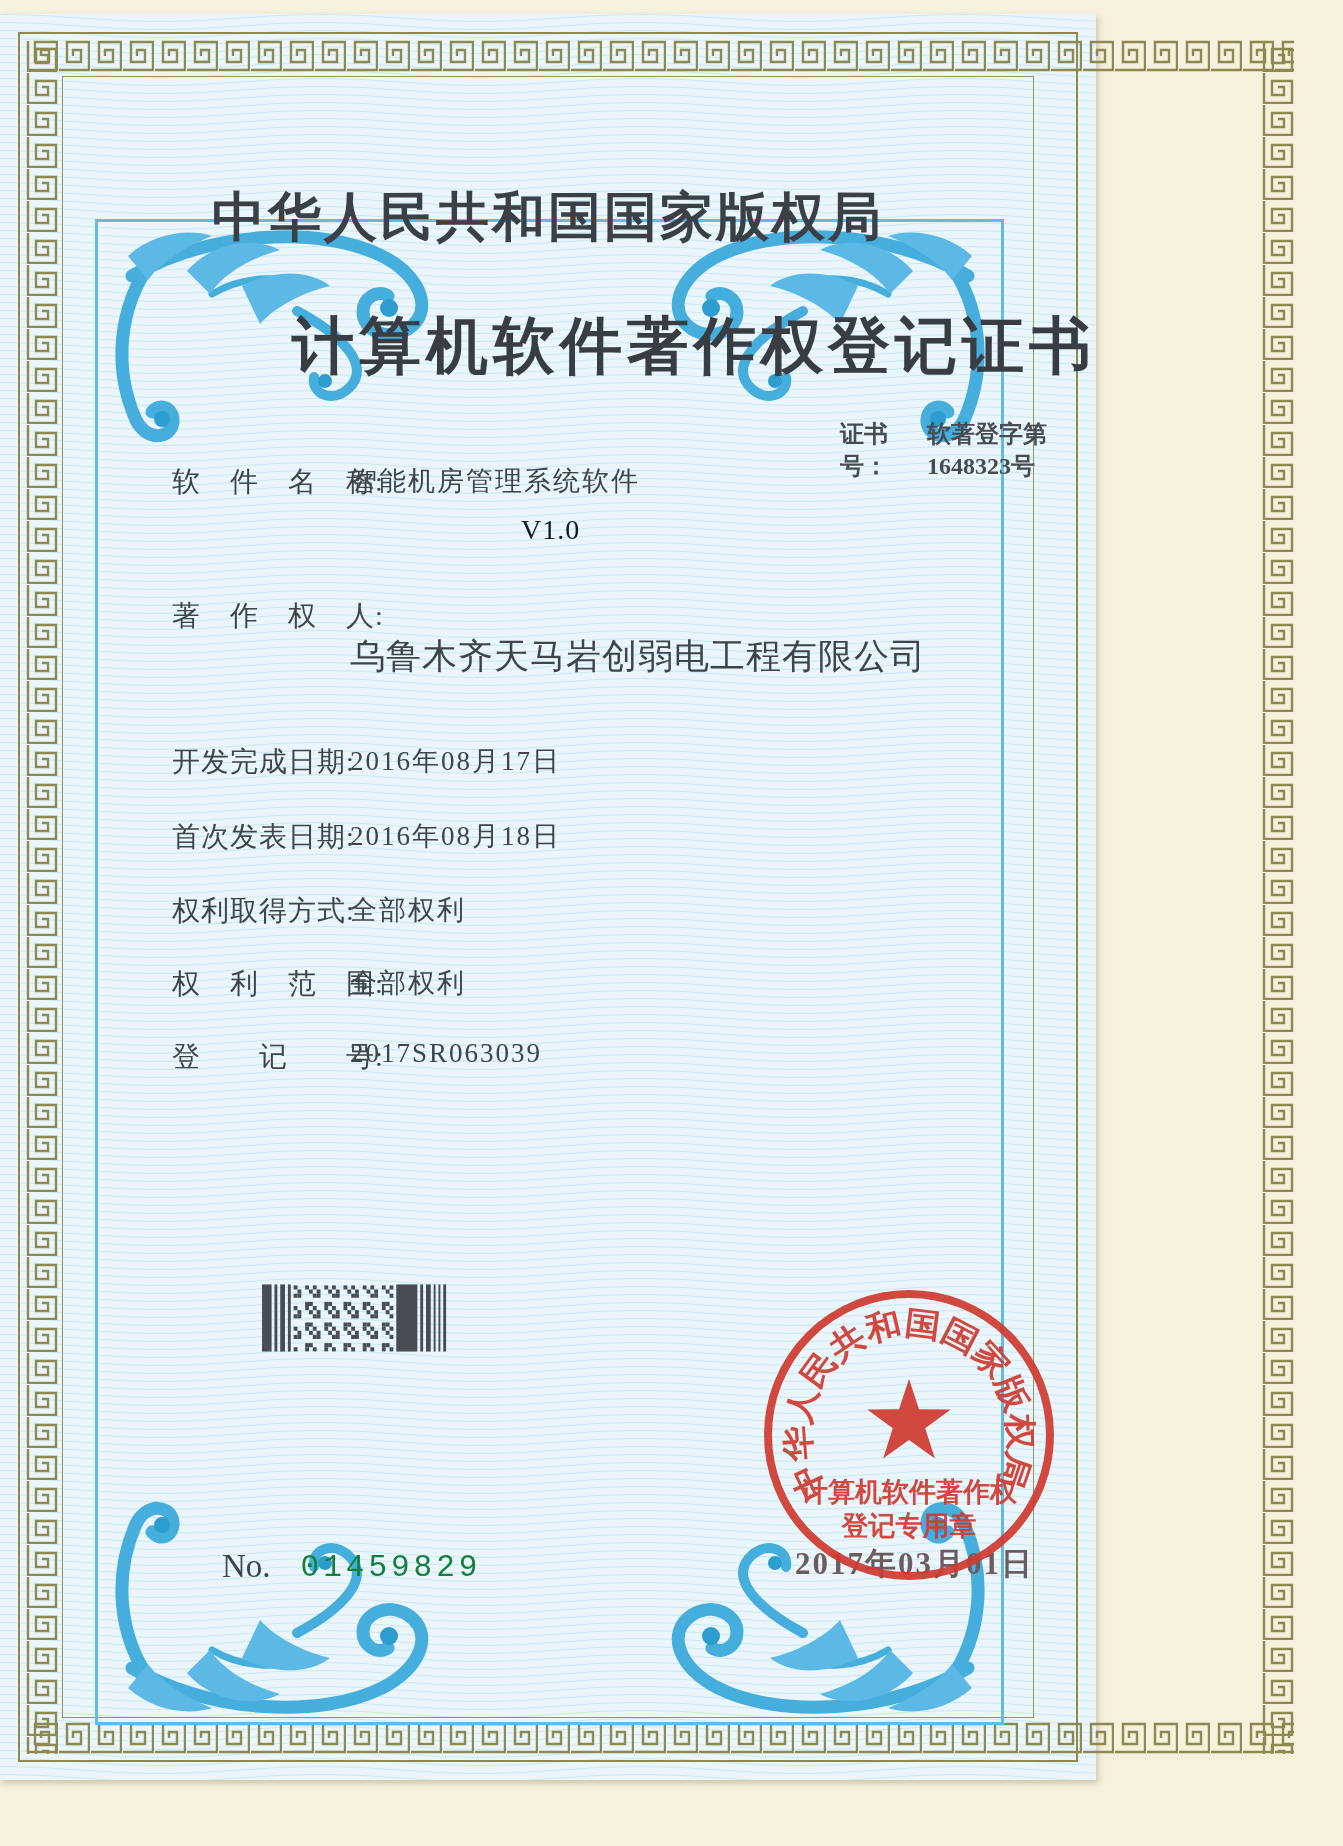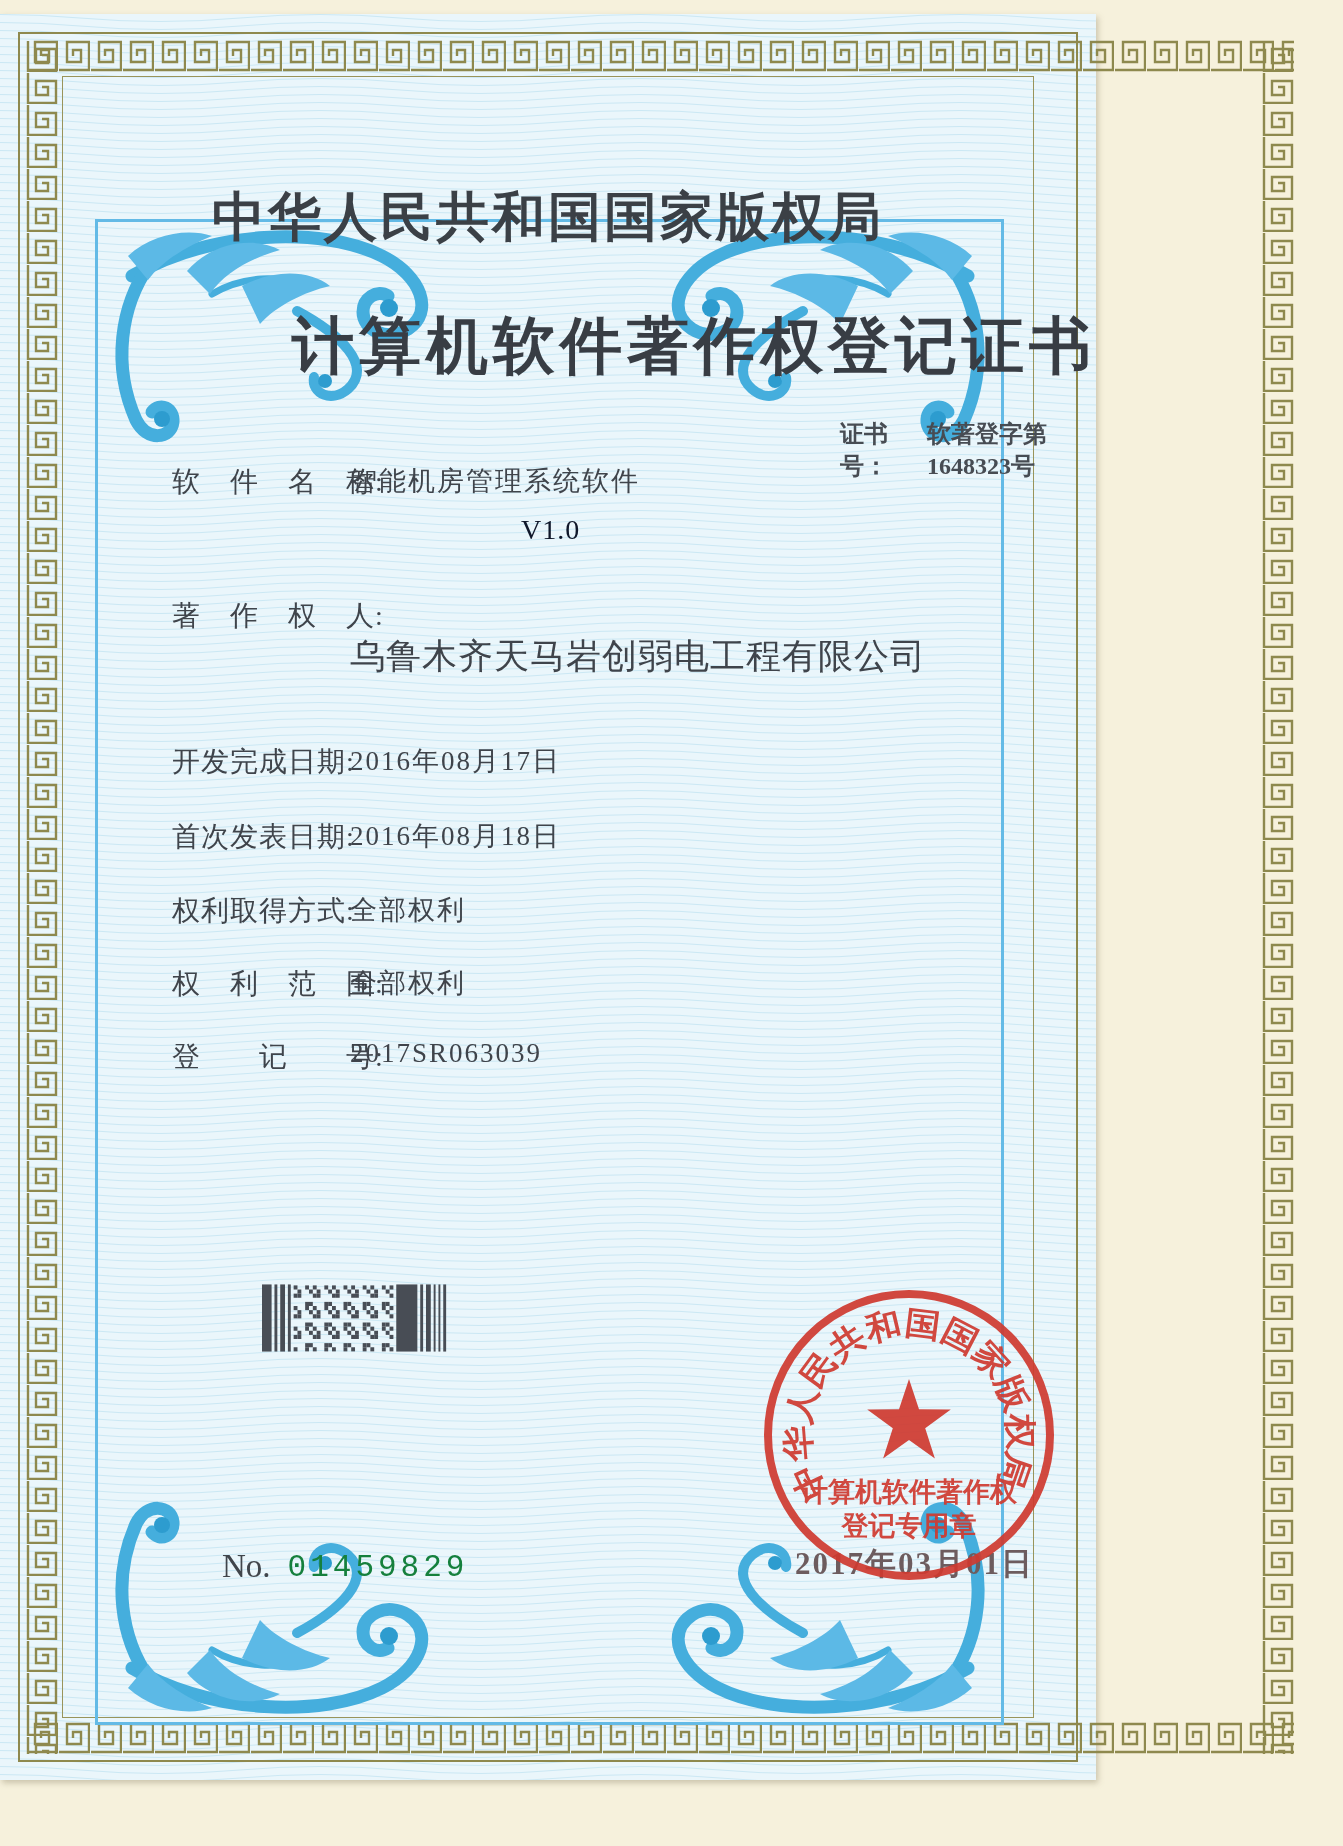--- a/index.html
+++ b/index.html
@@ -41,21 +41,21 @@
   .fvalue.big{font-size:35px;letter-spacing:1px;margin-top:36px;}
   .version{position:absolute;left:349px;font-size:28px;color:#0f172a;letter-spacing:1px;}
   .statement{position:absolute;left:142px;width:1065px;font-size:31px;color:#3d424a;letter-spacing:2px;}
   .statement .l1{padding-left:66px;}
   .statement .l2{margin-top:52px;}
   .barcode{position:absolute;left:262px;top:1270px;width:187px;height:68px;}
   .barcode rect{fill:#484d55;}
   .seal{position:absolute;left:759px;top:1271px;width:300px;height:300px;opacity:.92;}
   .seal-date{position:absolute;left:795px;top:1529px;font-size:31px;letter-spacing:2px;
     color:#6d5c5e;font-weight:700;}
-  .serial{position:absolute;left:222px;top:1534px;font-size:33px;color:#40454b;display:flex;gap:17px;}
+  .serial{position:absolute;left:222px;top:1534px;font-size:33px;color:#40454b;display:flex;gap:30px;}
   .serial .num{color:#15803d;font-family:Liberation Mono, monospace;font-size:31px;
     letter-spacing:4px;padding-top:2px;}
 </style>
 </head>
 <body>
 
 <div class="paper">
 
   <svg class="waves" id="waves">
       <path d="M-80 4 q80 -7 160 0 t160 0 t160 0 t160 0 t160 0 t160 0 t160 0 t160 0 t160 0"></path>

